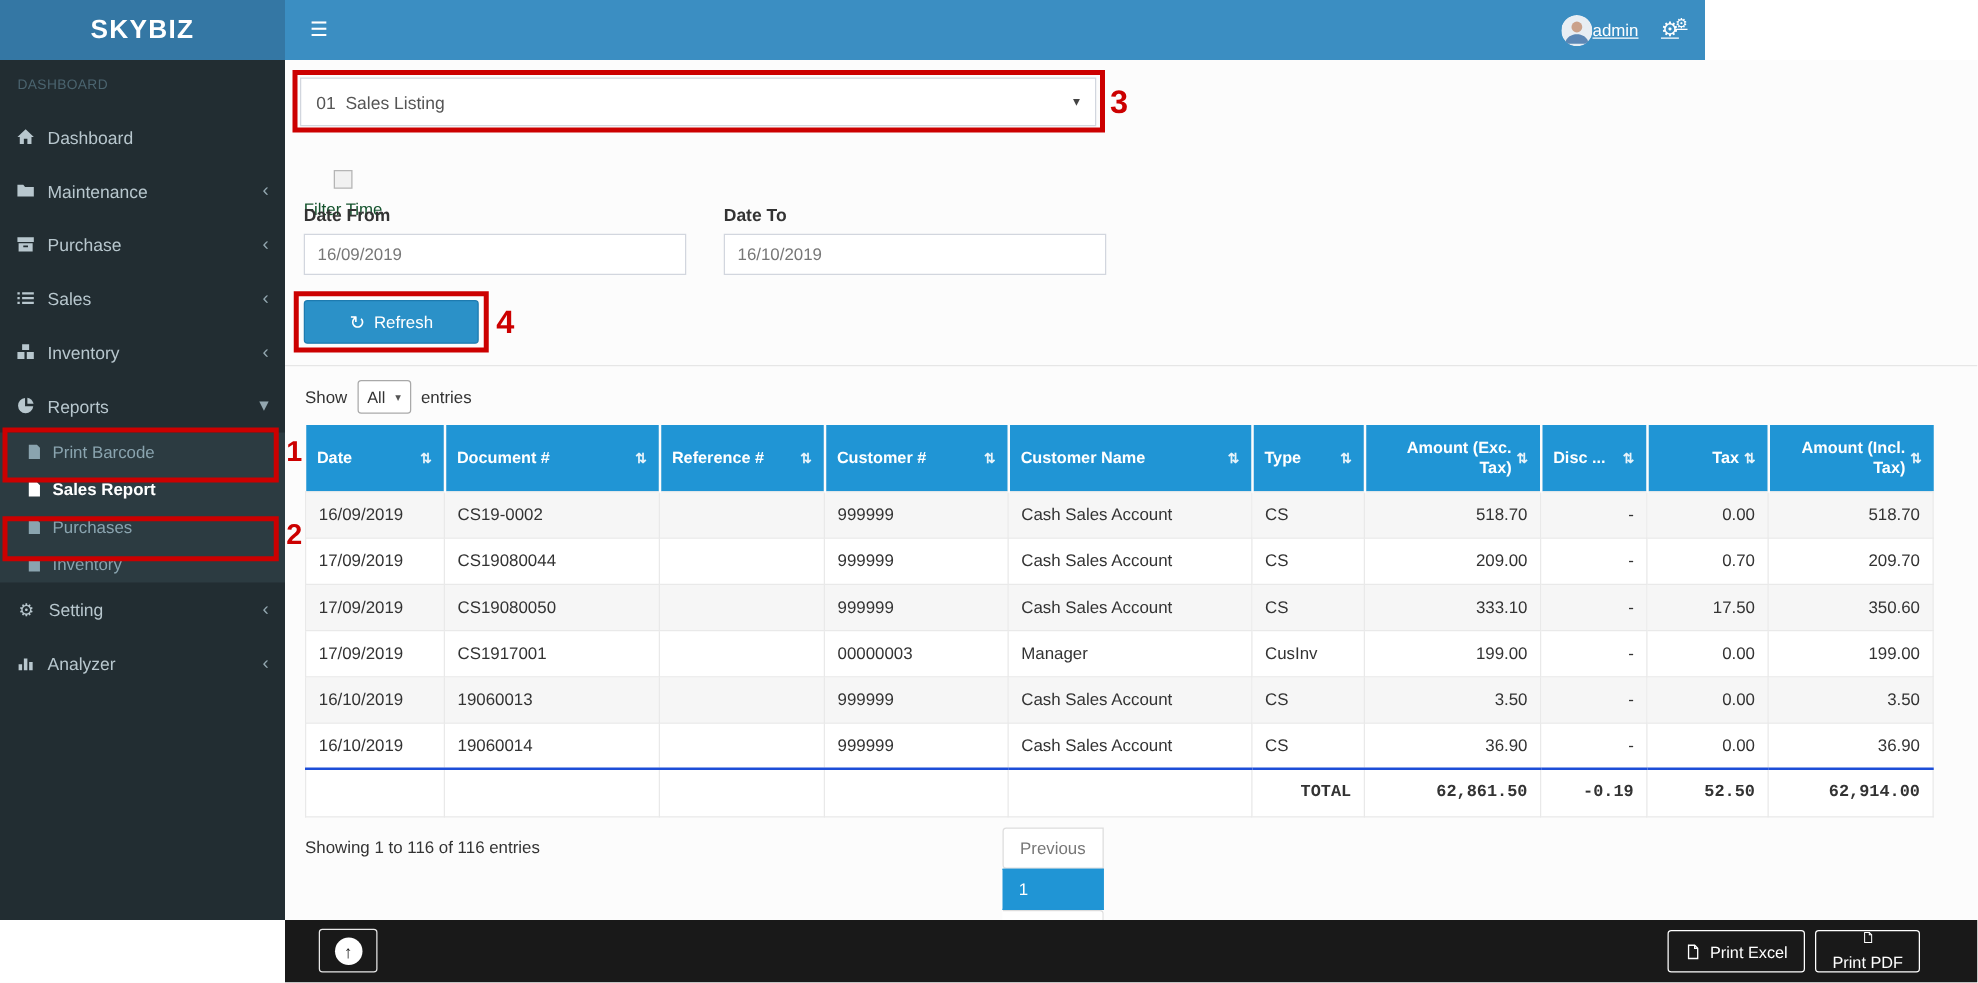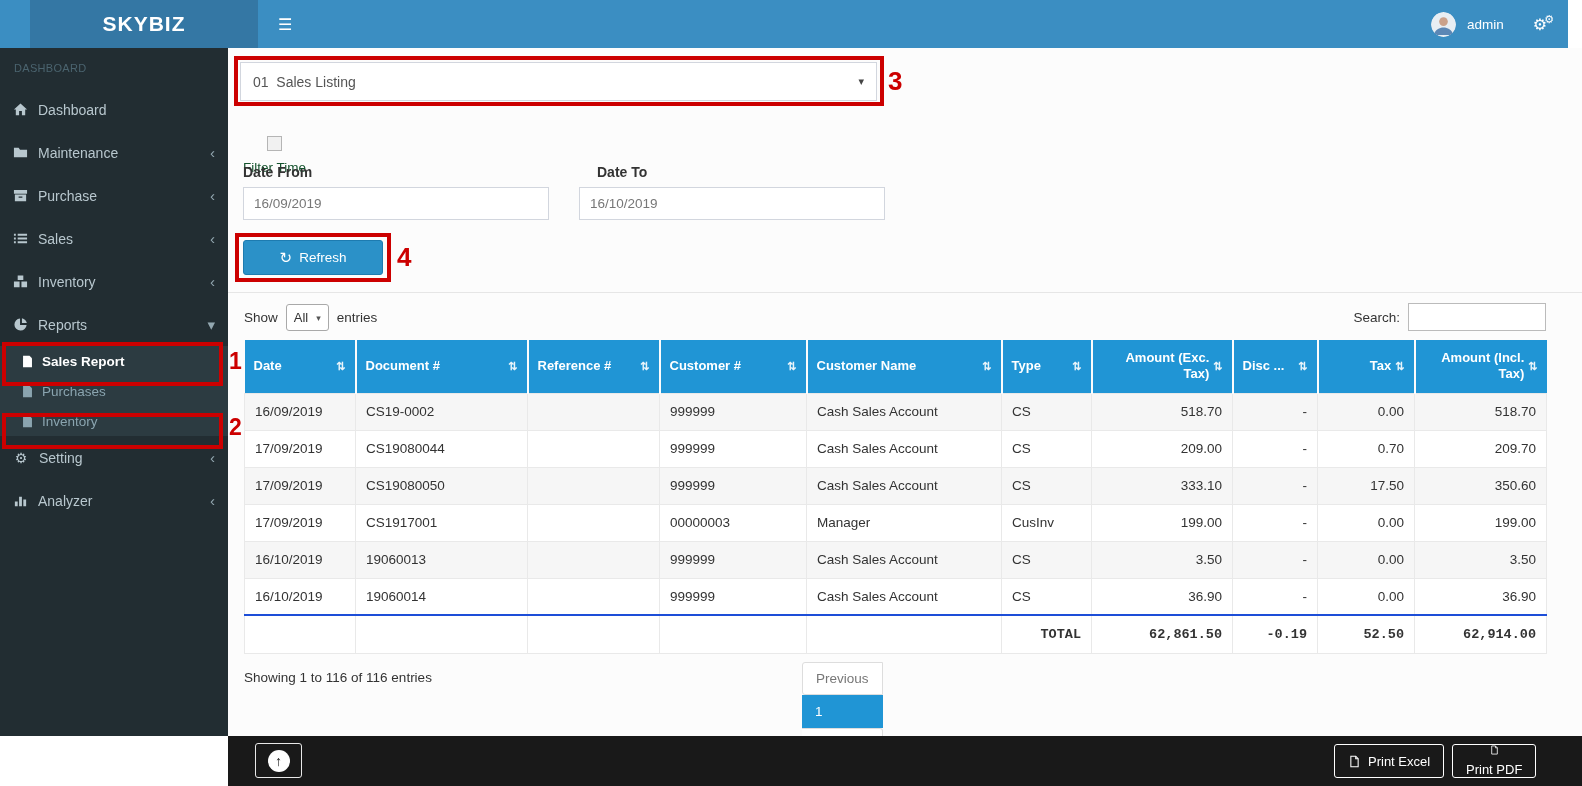--- a/index.html
+++ b/index.html
@@ -1,25 +1,25 @@
 <!DOCTYPE html>
 <html><head>
 <meta charset="utf-8">
 <title>SKYBIZ</title>
 <style>
   * { margin:0; padding:0; box-sizing:border-box; }
   html,body { width:1582px; height:786px; }
   body { font-family:"Liberation Sans", sans-serif; background:#ffffff; position:relative; overflow:hidden; color:#333; }
 
   
-  .topbar { position:absolute; left:0; top:0; width:1568px; height:48px; background:#3b8ec2; display:flex; z-index:5;padding-left:30px; }
+  .topbar { position:absolute; left:0; top:0; width:1364px; height:48px; background:#3b8ec2; display:flex; z-index:5; }
   .brand { width:228px; height:48px; background:#3477a4; color:#fff; font-size:21px; font-weight:bold; letter-spacing:1px; display:flex; align-items:center; justify-content:center; }
   .topnav { flex:1; display:flex; align-items:center; padding:0 14px; color:#fff; }
   .hamburger { font-size:16px; cursor:pointer; padding:2px 6px; }
-  .top-right { margin-left:auto; display:flex; align-items:center; gap:11px; }
+  .top-right { margin-left:auto; display:flex; align-items:center; gap:0;text-decoration:underline; }
   .avatar { width:25px; height:25px; border-radius:50%; display:block; overflow:hidden; }
   .username { font-size:13.5px; }
   .cogs { margin-left:18px; font-size:16px; display:flex; align-items:flex-start; cursor:pointer; }
   .cogs .g2 { font-size:11px; margin-left:-3px; margin-top:-2px; }
 
   
   .sidebar { position:absolute; left:0; top:48px; width:228px; height:688px; background:#222d32; color:#b8c7ce; z-index:4; }
   .side-label { font-size:11px; color:#4b646f; padding:14px 14px 0 14px; height:40px; letter-spacing:.3px; }
   .side-item { height:43px; display:flex; align-items:center; padding:0 13px; gap:10px; font-size:14px; cursor:pointer; }
   .side-item svg { width:15px; height:15px; flex:0 0 15px; }
@@ -35,21 +35,21 @@
 
   .report-select { position:absolute; left:12px; top:14px; width:637px; height:39px; background:#fff; border:1px solid #d2d6de; display:flex; align-items:center; padding:0 12px; font-size:14px; color:#555; cursor:pointer; }
   .report-select .val { white-space:pre; }
   .report-select .caret { margin-left:auto; font-size:11px; color:#444; }
 
   .filter-time { position:absolute; left:15px; top:88px; display:flex; align-items:center; gap:9px; font-size:13.5px; color:#14532d;flex-direction:column; }
   .checkbox { width:15px; height:15px; border:1px solid #b5b5b5; background:#f1f1f1; display:inline-block; cursor:pointer; }
 
   .field-label { position:absolute; font-size:14px; font-weight:bold; color:#333; }
   .lbl-from { left:15px; top:116px; }
-  .lbl-to { left:369px; top:116px; }
+  .lbl-to { left:351px; top:116px; }
   .date-input { position:absolute; top:139px; width:306px; height:33px; border:1px solid #d2d6de; background:#fff; font-size:13.5px; color:#777; padding:0 10px; font-family:"Liberation Sans", sans-serif; }
   .inp-from { left:15px; }
   .inp-to { left:351px; }
 
   .refresh-btn { position:absolute; left:15px; top:192px; width:140px; height:35px; background:#2b91c8; border:1px solid #1d7bb0; border-radius:3px; color:#fff; font-size:13.5px; display:flex; align-items:center; justify-content:center; gap:7px; cursor:pointer; font-family:"Liberation Sans", sans-serif; }
   .refresh-btn .ric { font-size:15px; }
 
   .divider { position:absolute; left:0; top:244px; width:1354px; height:0; border-top:1px solid #e6e6e6; }
 
   .show-row { position:absolute; left:16px; top:256px; display:flex; align-items:center; gap:8px; font-size:13.5px; color:#333; }
@@ -171,20 +171,26 @@
   <div class="side-item">
     <svg viewBox="0 0 16 16">
         <path d="M7.5 1.5 a6.5 6.5 0 1 0 7 7 L7.5 8.5 Z" fill="currentColor"></path>
         <path d="M9.5 1.2 a7 7 0 0 1 5.3 5.3 L9.5 6.5 Z" fill="currentColor"></path>
       </svg>
     <span>Reports</span>
     <span class="chev">▾</span>
   </div>
 
   <div class="submenu">
+    <div class="sub-item">
+      <svg viewBox="0 0 13 16">
+          <path d="M1 1 h8 l3 3 v11 H1 Z" fill="currentColor"></path>
+        </svg>
+      <span>Print Barcode</span>
+    </div>
     <div class="sub-item active">
       <svg viewBox="0 0 13 16">
           <path d="M1 1 h8 l3 3 v11 H1 Z" fill="currentColor"></path>
         </svg>
       <span>Sales Report</span>
     </div>
     <div class="sub-item">
       <svg viewBox="0 0 13 16">
           <path d="M1 1 h8 l3 3 v11 H1 Z" fill="currentColor"></path>
         </svg>
@@ -240,24 +246,20 @@
 
   <div class="show-row">
     <span>Show</span>
     <span class="mini-select">
       <span>All</span>
       <span class="caret">▾</span>
     </span>
     <span>entries</span>
   </div>
 
-  <div class="search-row">
-    <span>Search:</span>
-    <input class="search-input" value="" style="">
-  </div>
 
   <div class="table-wrap">
     <table>
       <colgroup>
         <col style="width:111px">
           <col style="width:172px">
           <col style="width:132px">
           <col style="width:147px">
           <col style="width:195px">
           <col style="width:90px">

